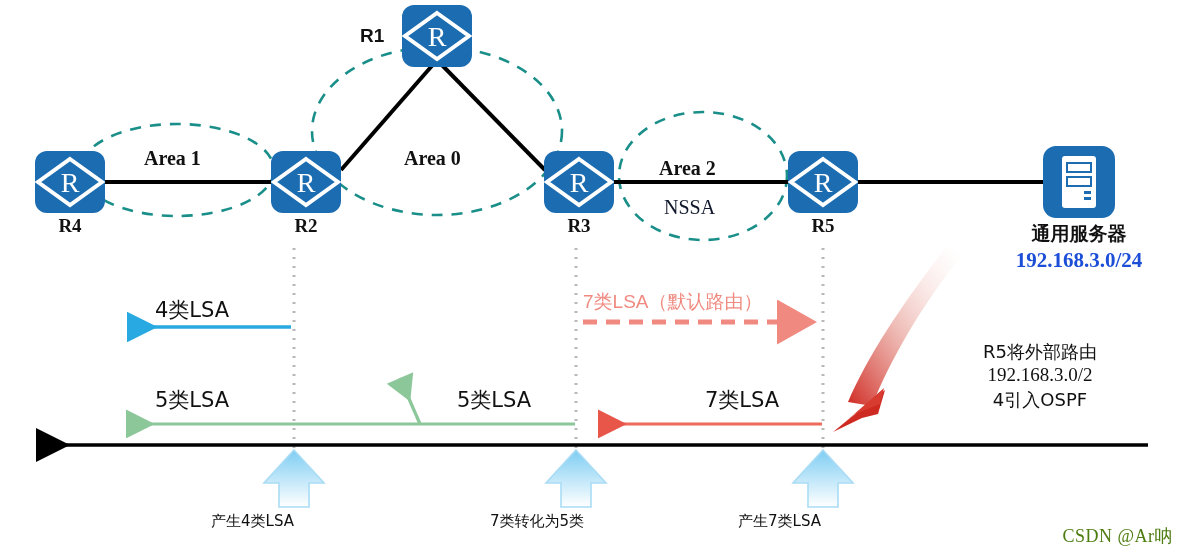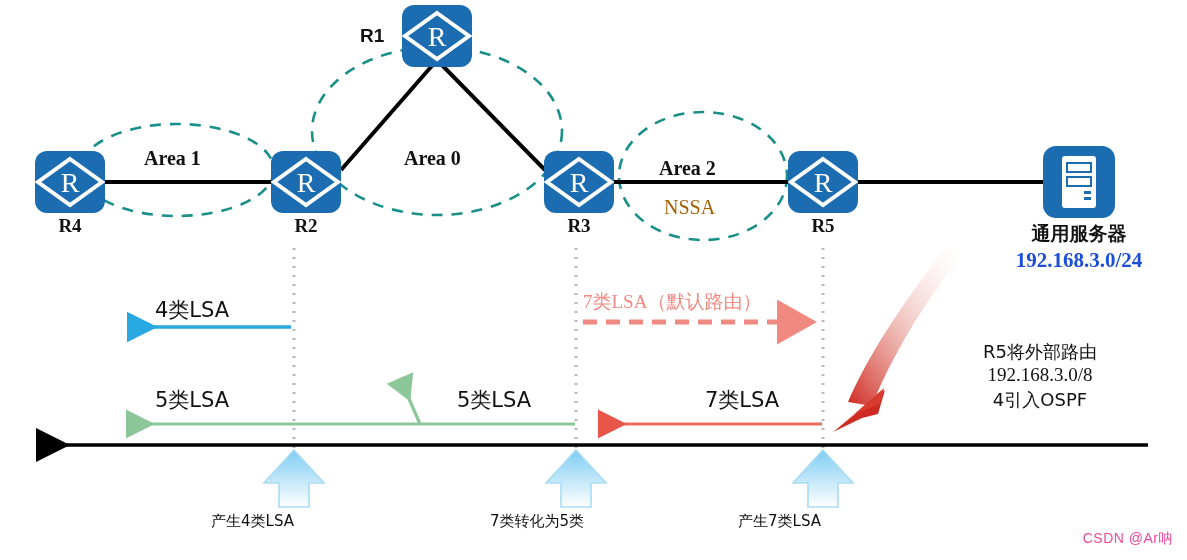--- a/index.html
+++ b/index.html
@@ -4,29 +4,29 @@
 <style>
   html,body{margin:0;padding:0;background:#ffffff;}
   body{width:1187px;height:560px;overflow:hidden;font-family:"Liberation Serif",serif;}
   #stage{position:relative;width:1187px;height:560px;background:#fff;}
   svg.layer{position:absolute;left:0;top:0;width:1187px;height:560px;overflow:visible;}
   .devlabel{position:absolute;width:160px;text-align:center;left:-45px;top:64px;
             font-family:"Liberation Serif",serif;font-size:19px;font-weight:bold;color:#111;}
   .r1tag{position:absolute;font-family:Liberation Sans, sans-serif;font-size:19px;font-weight:bold;color:#111;}
   .txt{position:absolute;white-space:nowrap;}
   .area-lbl{font-family:"Liberation Serif",serif;font-size:20px;font-weight:bold;color:#111;}
-  .nssa-lbl{font-family:"Liberation Serif",serif;font-size:20px;color:#a16207;}
+  .nssa-lbl{font-family:"Liberation Serif",serif;font-size:20px;color:#0f172a;}
   .lsa-lbl-cn{font-family:"DejaVu Sans",sans-serif;font-size:21px;color:#111;}
-  .lsa-red{font-family:Liberation Serif, serif;font-size:19px;color:#f08a80;}
+  .lsa-red{font-family:Liberation Sans, sans-serif;font-size:19px;color:#f08a80;}
   .bottom-lbl{font-family:"DejaVu Sans",sans-serif;font-size:15px;color:#111;}
   .annot{position:absolute;font-family:"DejaVu Sans",sans-serif;font-size:18px;color:#111;
          text-align:center;line-height:1.3;}
   .annot .num{font-family:"Liberation Serif",serif;font-size:19px;}
-  .wm{position:absolute;right:14px;bottom:12px;font-family:Liberation Sans, sans-serif;
-      font-size:14px;color:#ec4899;letter-spacing:.5px;}
+  .wm{position:absolute;right:14px;bottom:12px;font-family:Liberation Serif, serif;
+      font-size:18px;color:#4d7c0f;letter-spacing:.5px;}
 </style>
 </head>
 <body>
 
 <div id="stage">
 
   <svg class="layer" viewBox="0 0 1187 560">
     <defs>
       <marker id="ah-black" markerWidth="12" markerHeight="12" refX="10" refY="5" orient="auto">
         <path d="M10,0 L10,10 L0,5 z" fill="#000"></path>
@@ -162,19 +162,19 @@
   <div class="txt lsa-lbl-cn" style="left:457px;top:386px;">5类LSA</div>
   <div class="txt lsa-red" style="left:583px;top:289px;">7类LSA（默认路由）</div>
   <div class="txt lsa-lbl-cn" style="left:705px;top:386px;">7类LSA</div>
 
   <div class="txt bottom-lbl" style="left:211px;top:512px;">产生4类LSA</div>
   <div class="txt bottom-lbl" style="left:490px;top:512px;">7类转化为5类</div>
   <div class="txt bottom-lbl" style="left:738px;top:512px;">产生7类LSA</div>
 
   <div class="annot" style="left:930px;top:340px;width:220px;">
     <div>R5将外部路由</div>
-    <div class="num">192.168.3.0/8</div>
+    <div class="num">192.168.3.0/2</div>
     <div>4引入OSPF</div>
   </div>
 
   <div class="wm">CSDN @Ar呐</div>
 
 </div>
 
 </body></html>

